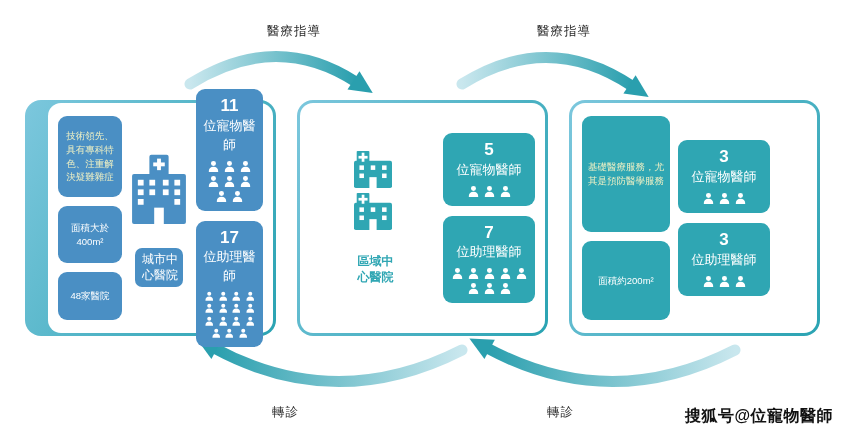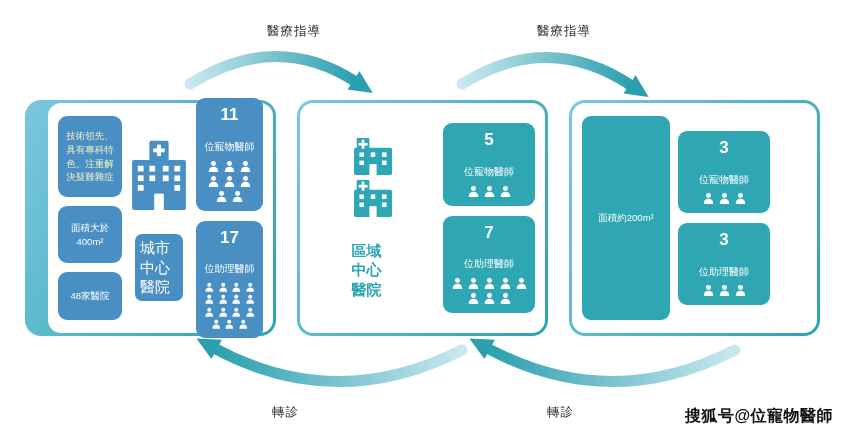--- a/index.html
+++ b/index.html
@@ -37,36 +37,36 @@
     align-items:center; justify-content:center; text-align:center;
     padding:6px 5px; font-size:9.5px; line-height:1.45; }
   .p-blue .box { background:#4a8fc4; }
   .p-teal .box { background:#2fa6b3; }
   .feature { flex:1.55; color:#eef0c4; }
   .area { flex:1; }
   .hosp { flex:.8; }
 
   .count { padding:8px 4px; }
   .num  { font-size:17px; font-weight:700; line-height:1.1; }
-  .clab { font-size:10px; margin-top:15px; }
+  .clab { font-size:13px; margin-top:1px; }
   .people { display:flex; flex-wrap:wrap; justify-content:center;
     gap:2px 3px; margin-top:5px; width:100%; }
   .people svg { display:block; }
   .p-md svg { width:13px; height:13px; }
   .p-sm svg { width:10.5px; height:10.5px; }
 
   .bld { display:block; }
   .bld-lg { width:58px; height:75px; }
   .bld-md { width:40px; height:38px; }
   .bld-sm { width:27px; height:26px; }
   .bld-grid { display:grid; grid-template-columns:repeat(2,auto); gap:5px 7px; }
   .p-blue .bld { color:#4a8fc4; }
   .p-teal .bld { color:#2fa6b3; }
 
-  .hosp-label { font-size:15px; text-align:left; margin-top:20px; line-height:1.3; }
+  .hosp-label { font-size:12px; text-align:right; margin-top:20px; line-height:1.3; }
   .hosp-label.boxed { background:#4a8fc4; color:#fff; border-radius:7px; padding:4px 5px; width:48px; }
   .hosp-label.teal { color:#2fa6b3; font-weight:700; }
   .hosp-label.narrow { width:42px; }
 </style>
 </head>
 <body>
 
 <div class="stage">
 
   <svg class="arrows" width="845" height="434" aria-hidden="true">
@@ -292,20 +292,21 @@
               </svg>
             </div>
         </div>
       </div>
     </div>
   </div>
 
   <div class="panel p-teal pos-3">
     <div class="panel-inner">
       <div class="col-left">
+        <div class="box feature">基礎醫療服務，尤其是預防醫學服務</div>
         <div class="box area">面積約200m²</div>
       </div>
       <div class="col-right">
         <div class="box count">
           <div class="num">3</div>
           <div class="clab">位寵物醫師</div>
           <div class="people p-md">
               <svg viewBox="0 0 24 24">
                 <use href="#sym-person"></use>
               </svg>

